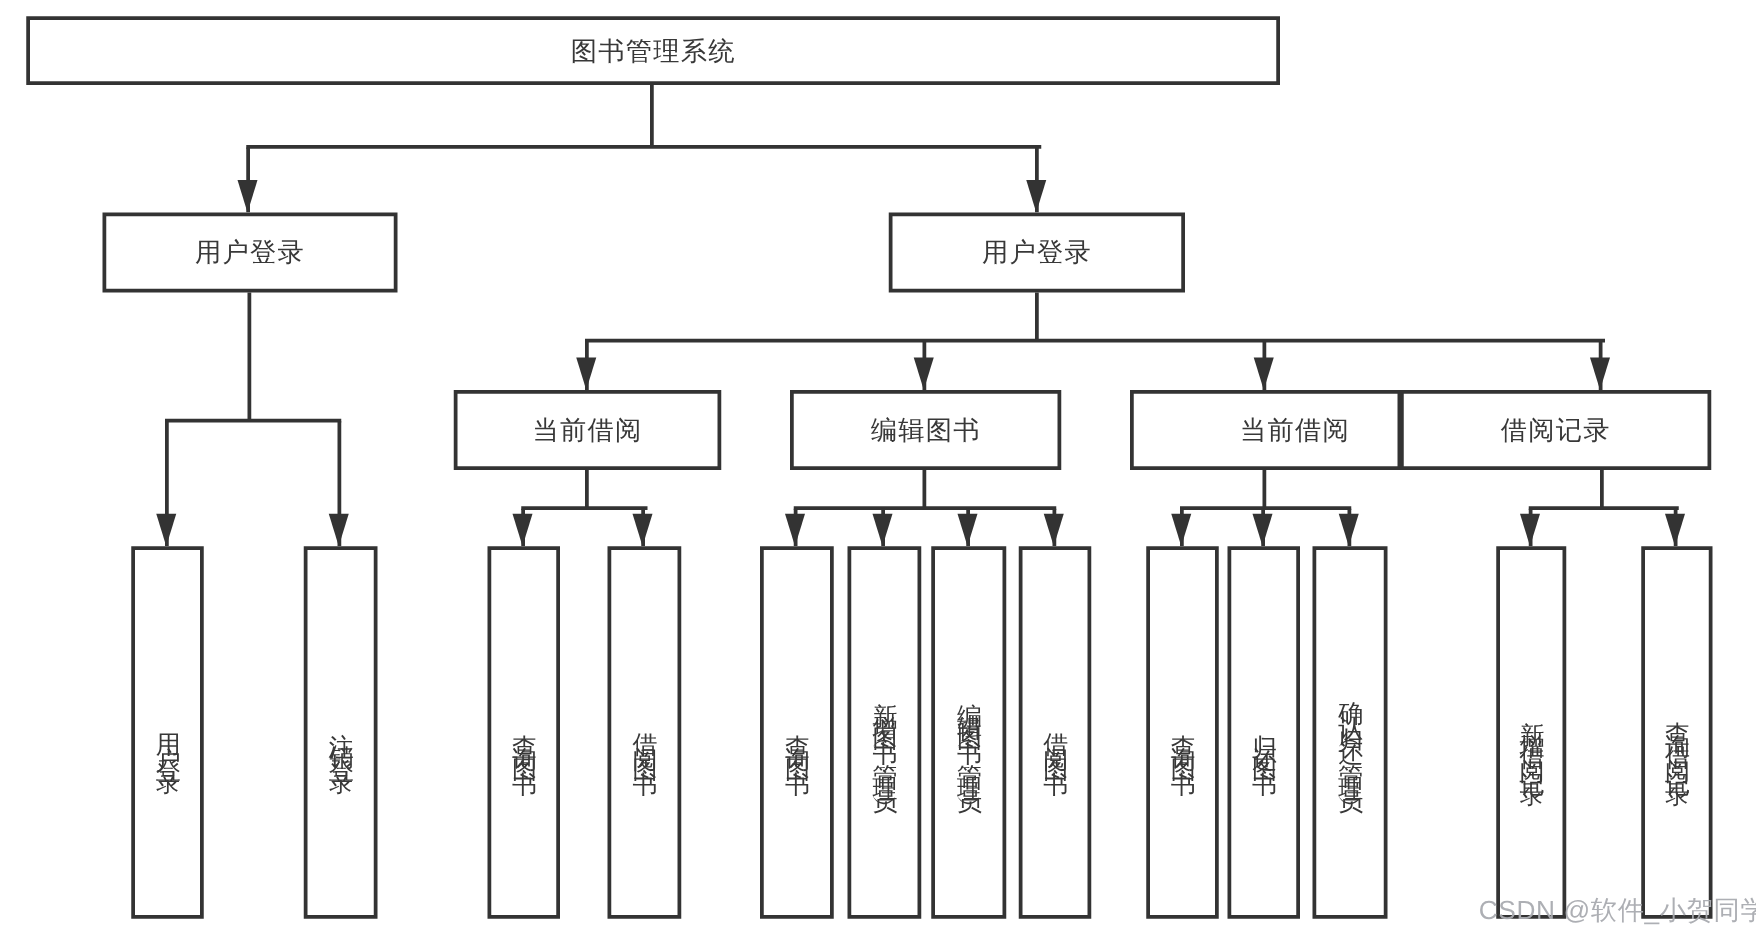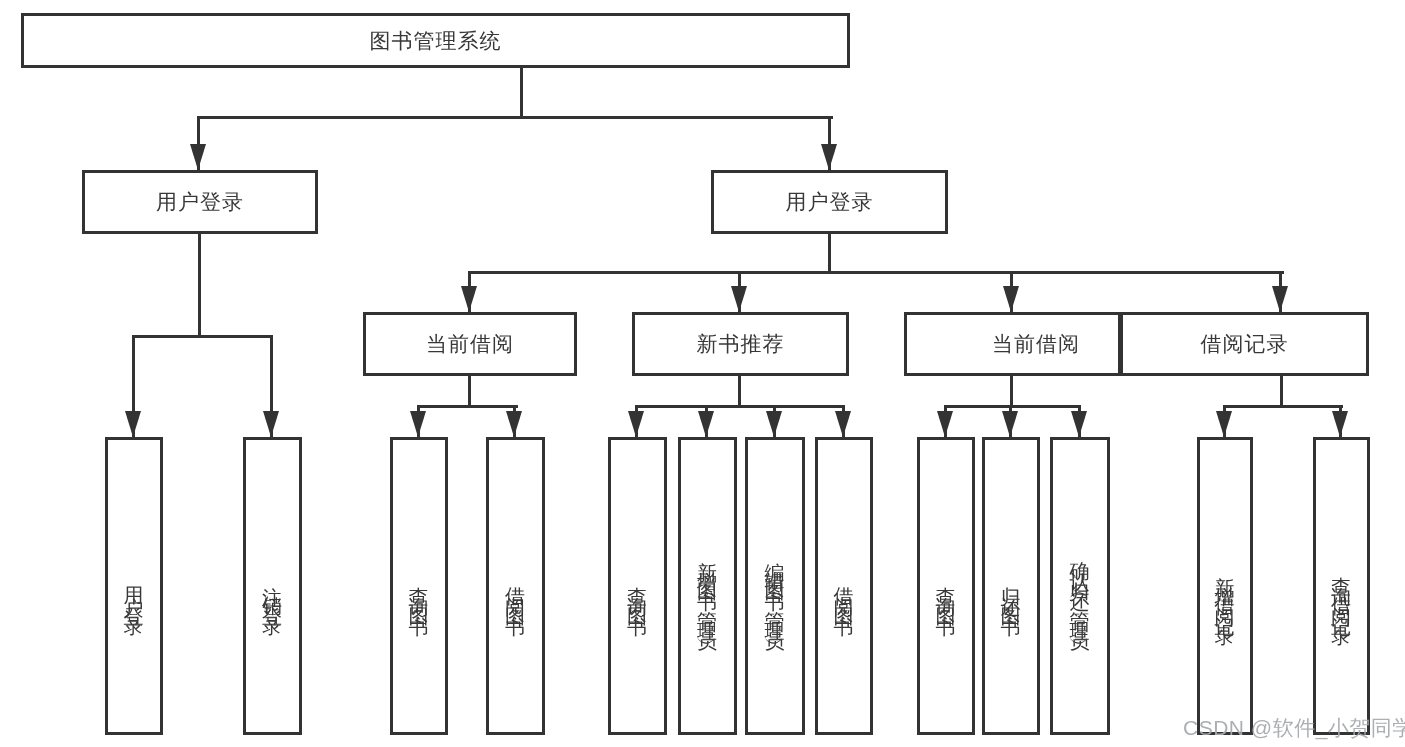--- a/index.html
+++ b/index.html
@@ -34,21 +34,21 @@
     position:absolute; left:1183px; top:714px; z-index:5;
     font-size:21px; letter-spacing:0.5px;
     color:#a9abb0; opacity:0.95; white-space:nowrap;
   }
 </style>
 </head>
 <body>
 
 <div class="stage">
 
-  <div class="box" style="left:21px;top:13px;width:829px;height:55px;">
+  <div class="box" style="left:21px;top:13px;width:1003px;height:55px;">
     <span>图书管理系统</span>
   </div>
 
   <div class="line-v" style="left:520px;top:68px;height:50px;"></div>
   <div class="line-h" style="left:197px;top:116px;width:636px;"></div>
   <div class="arrow-v" style="left:197px;top:118px;height:52px;"></div>
   <div class="arrow-v" style="left:828px;top:118px;height:52px;"></div>
 
   <div class="box" style="left:82px;top:170px;width:236px;height:64px;">
     <span>用户登录</span>
@@ -66,21 +66,21 @@
   <div class="line-h" style="left:468px;top:271px;width:816px;"></div>
   <div class="arrow-v" style="left:468px;top:273px;height:39px;"></div>
   <div class="arrow-v" style="left:738px;top:273px;height:39px;"></div>
   <div class="arrow-v" style="left:1010px;top:273px;height:39px;"></div>
   <div class="arrow-v" style="left:1279px;top:273px;height:39px;"></div>
 
   <div class="box" style="left:363px;top:312px;width:214px;height:64px;">
     <span>当前借阅</span>
   </div>
   <div class="box" style="left:632px;top:312px;width:217px;height:64px;">
-    <span>新书推荐</span>
+    <span>编辑图书</span>
   </div>
   <div class="box" style="left:904px;top:312px;width:217px;height:64px;padding-left:47px;">
     <span>当前借阅</span>
   </div>
   <div class="box" style="left:1120px;top:312px;width:249px;height:64px;">
     <span>借阅记录</span>
   </div>
 
   <div class="line-v" style="left:468px;top:376px;height:31px;"></div>
   <div class="line-h" style="left:417px;top:405px;width:101px;"></div>

